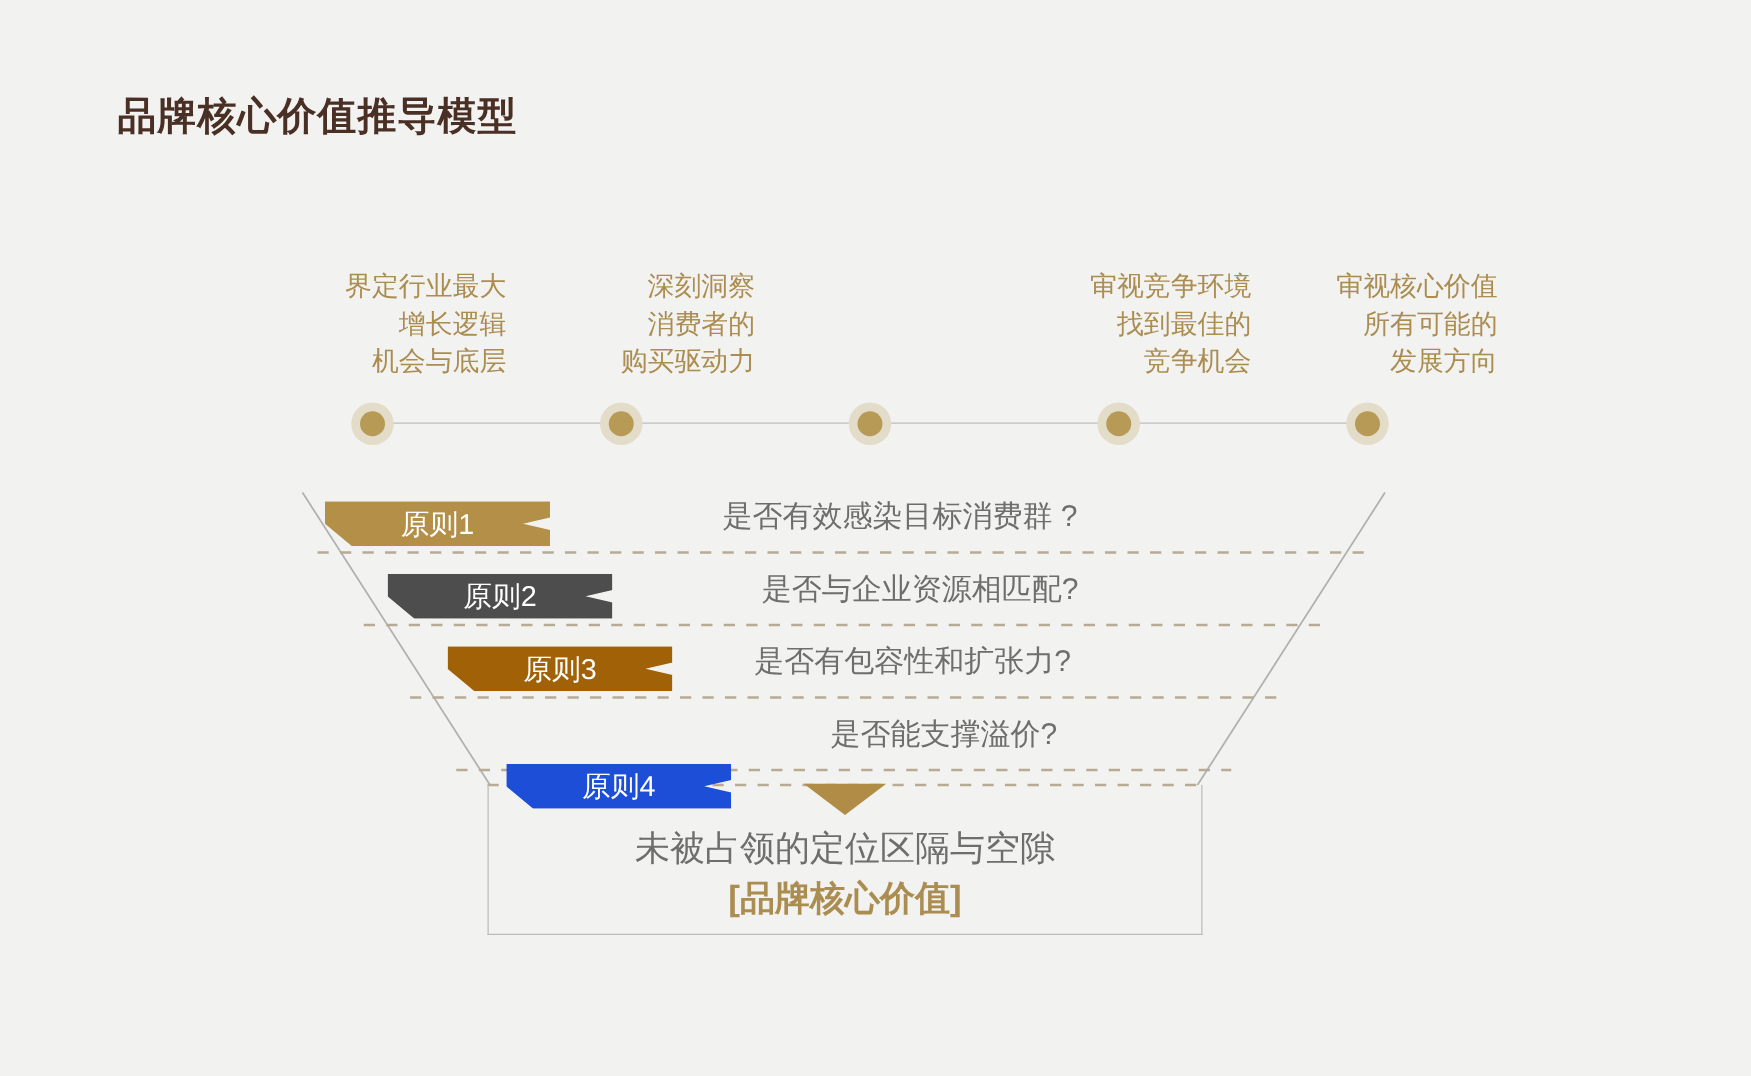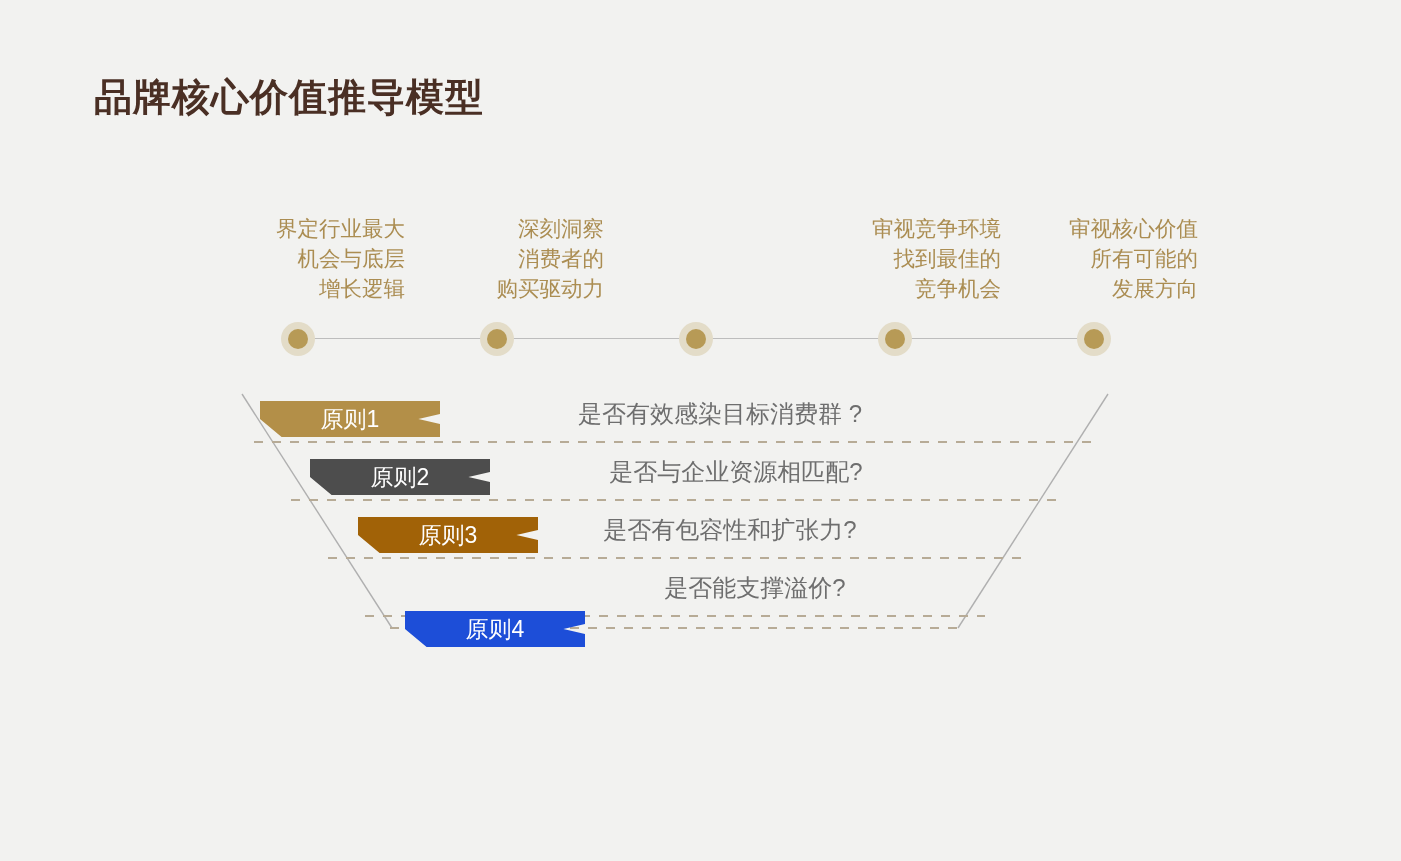--- a/index.html
+++ b/index.html
@@ -20,21 +20,21 @@
     left: 0; top: 0;
     width: 1401px;
     height: 861px;
   }
 
   
   #page-title {
     position: absolute;
     left: 94px;
     top: 72px;
-    font-size: 38px;
+    font-size: 31px;
     font-weight: bold;
     color: #4a2f24;
     letter-spacing: 1px;
     white-space: nowrap;
   }
 
   
   #steps {
     position: absolute;
     left: 205px;
@@ -177,22 +177,22 @@
 <body>
 
 <div id="slide">
 
   <div id="page-title">品牌核心价值推导模型</div>
 
   <div id="steps">
 
     <div class="step-label" style="left:0px;">
       <span class="ln">界定行业最大</span>
+      <span class="ln">增长逻辑</span>
       <span class="ln">机会与底层</span>
-      <span class="ln">增长逻辑</span>
     </div>
 
     <div class="step-label" style="left:199px;">
       <span class="ln">深刻洞察</span>
       <span class="ln">消费者的</span>
       <span class="ln">购买驱动力</span>
     </div>
 
 
     <div class="step-label" style="left:596px;">
@@ -236,14 +236,19 @@
     <div class="principle p2">原则2</div>
     <div class="principle p3">原则3</div>
     <div class="principle p4">原则4</div>
 
     <div class="question q1">是否有效感染目标消费群 ?</div>
     <div class="question q2">是否与企业资源相匹配?</div>
     <div class="question q3">是否有包容性和扩张力?</div>
     <div class="question q4">是否能支撑溢价?</div>
   </div>
 
+  <div id="result-box">
+    <div id="result-arrow"></div>
+    <div id="result-line1">未被占领的定位区隔与空隙</div>
+    <div id="result-line2">[品牌核心价值]</div>
+  </div>
 
 </div>
 
 </body></html>

